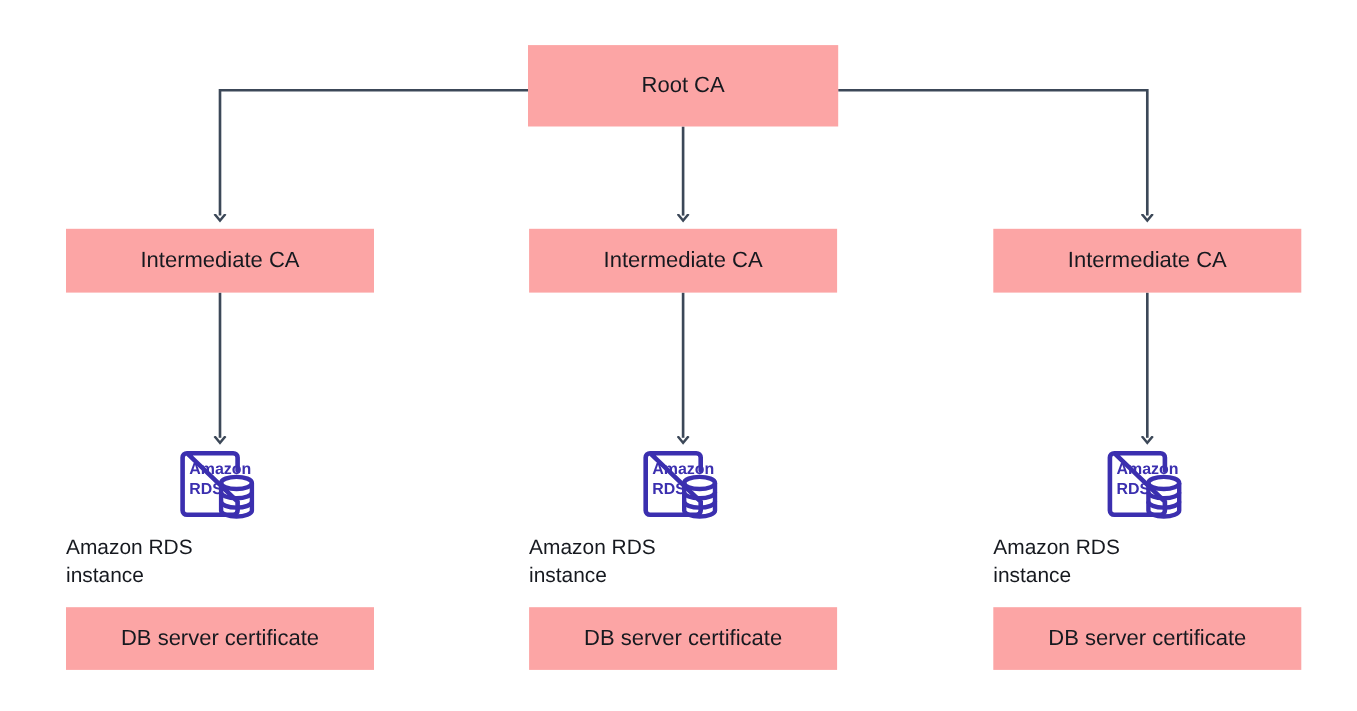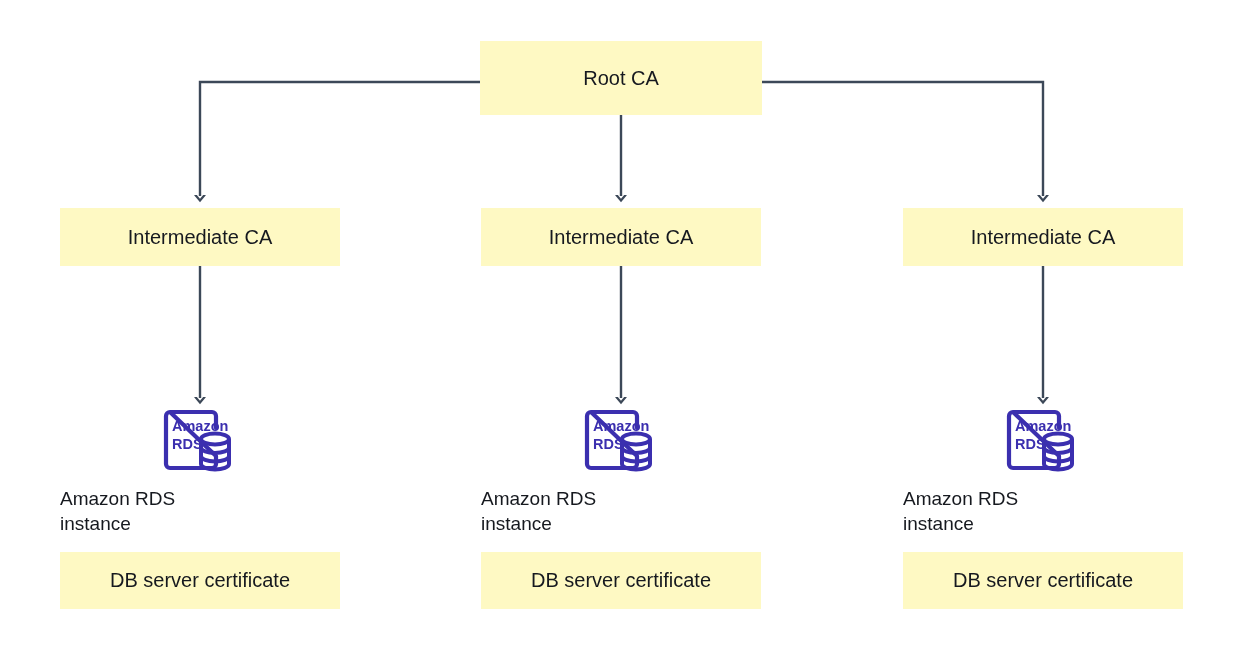--- a/index.html
+++ b/index.html
@@ -21,21 +21,21 @@
   svg.connectors {
     position: absolute;
     left: 0;
     top: 0;
     width: 1234px;
     height: 646px;
     pointer-events: none;
   }
   .node-box {
     position: absolute;
-    background: #fef9c3;
+    background: #fca5a5;
     display: flex;
     align-items: center;
     justify-content: center;
     text-align: center;
     color: #16191f;
     font-size: 20px;
     line-height: 1.25;
     box-sizing: border-box;
     padding: 4px 8px;
   }

